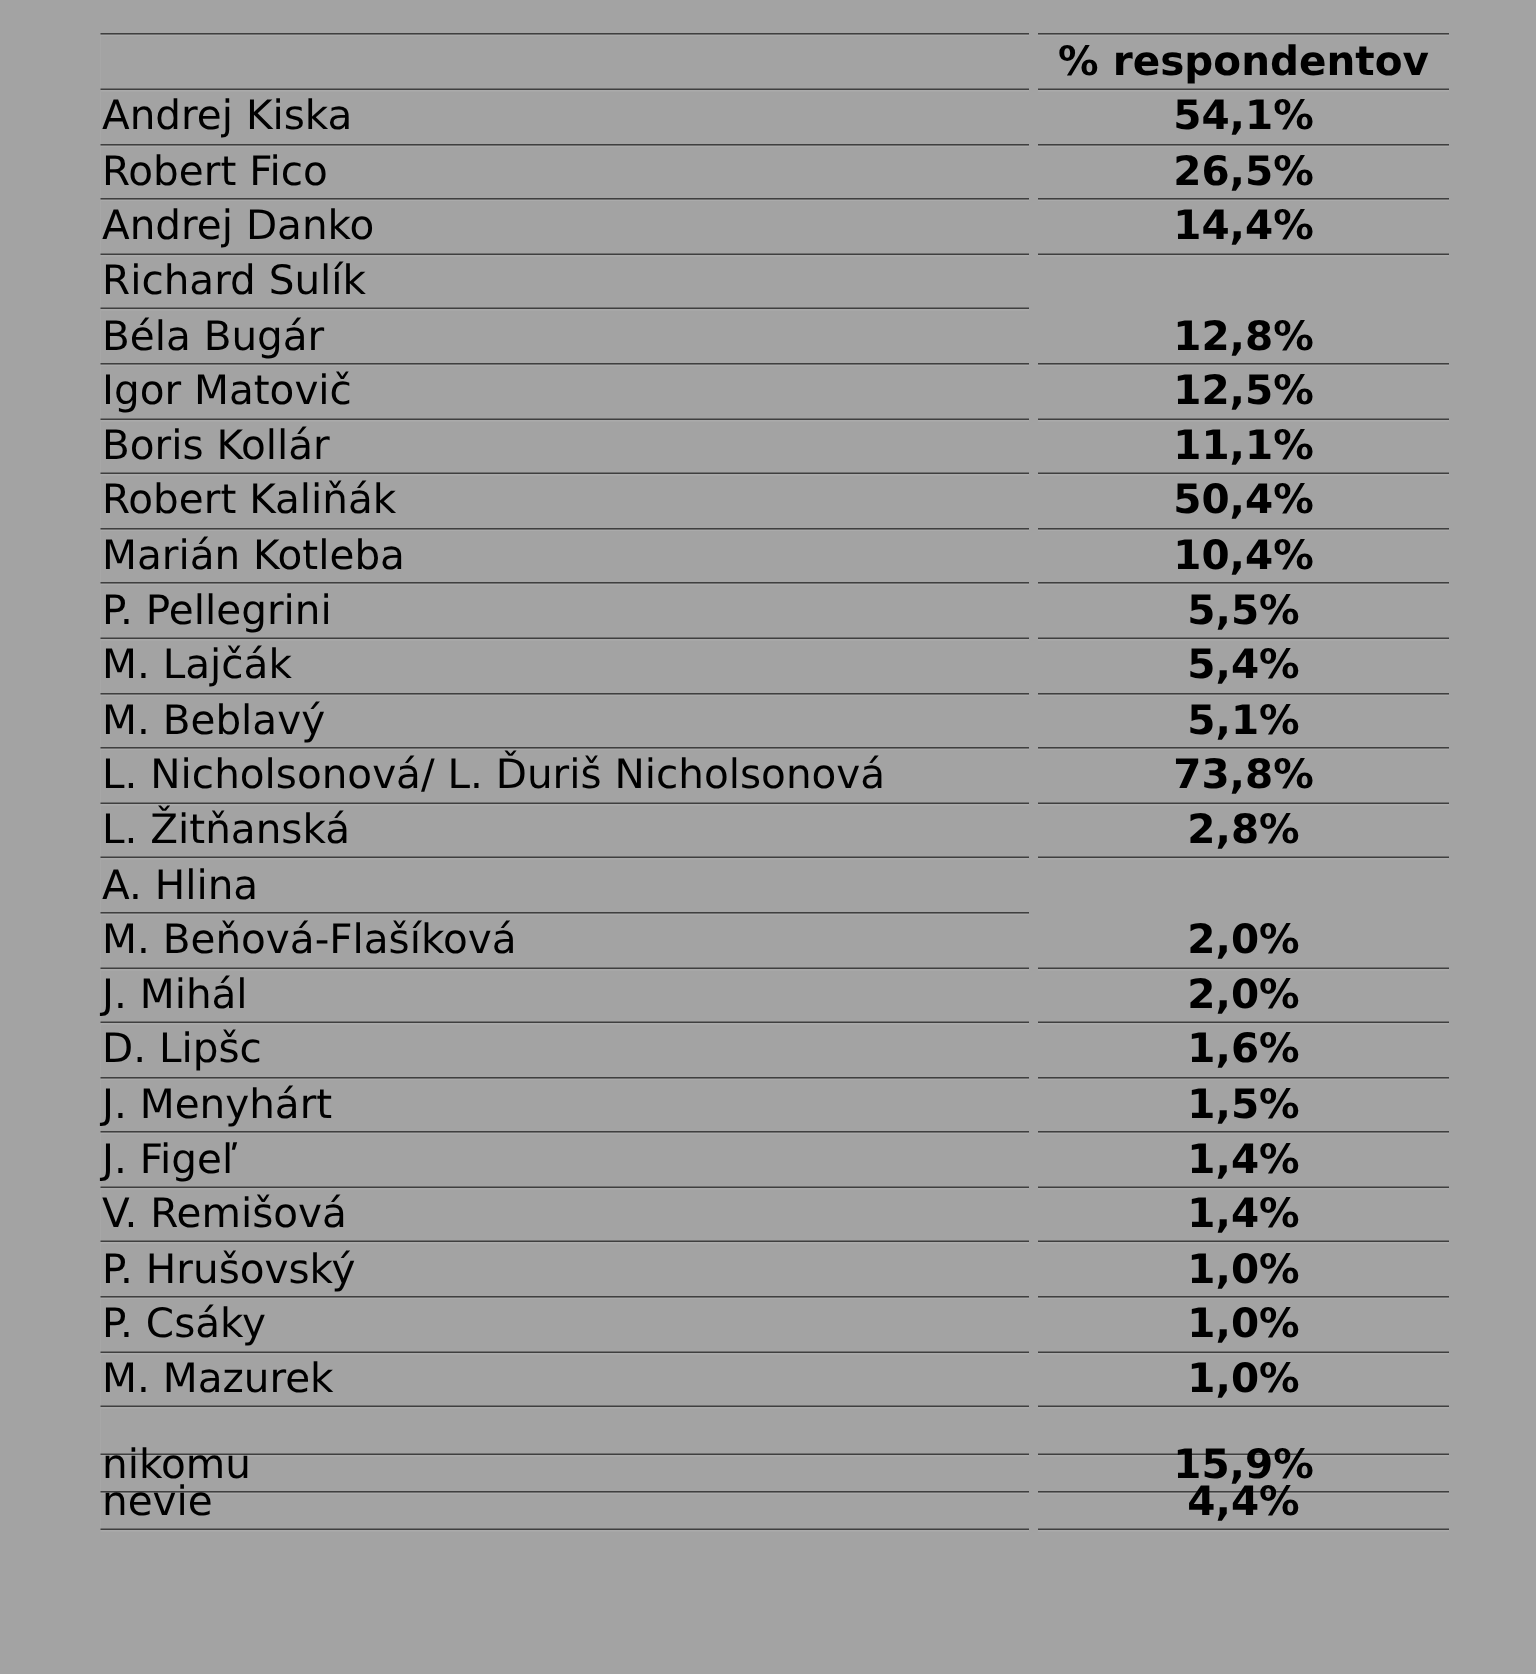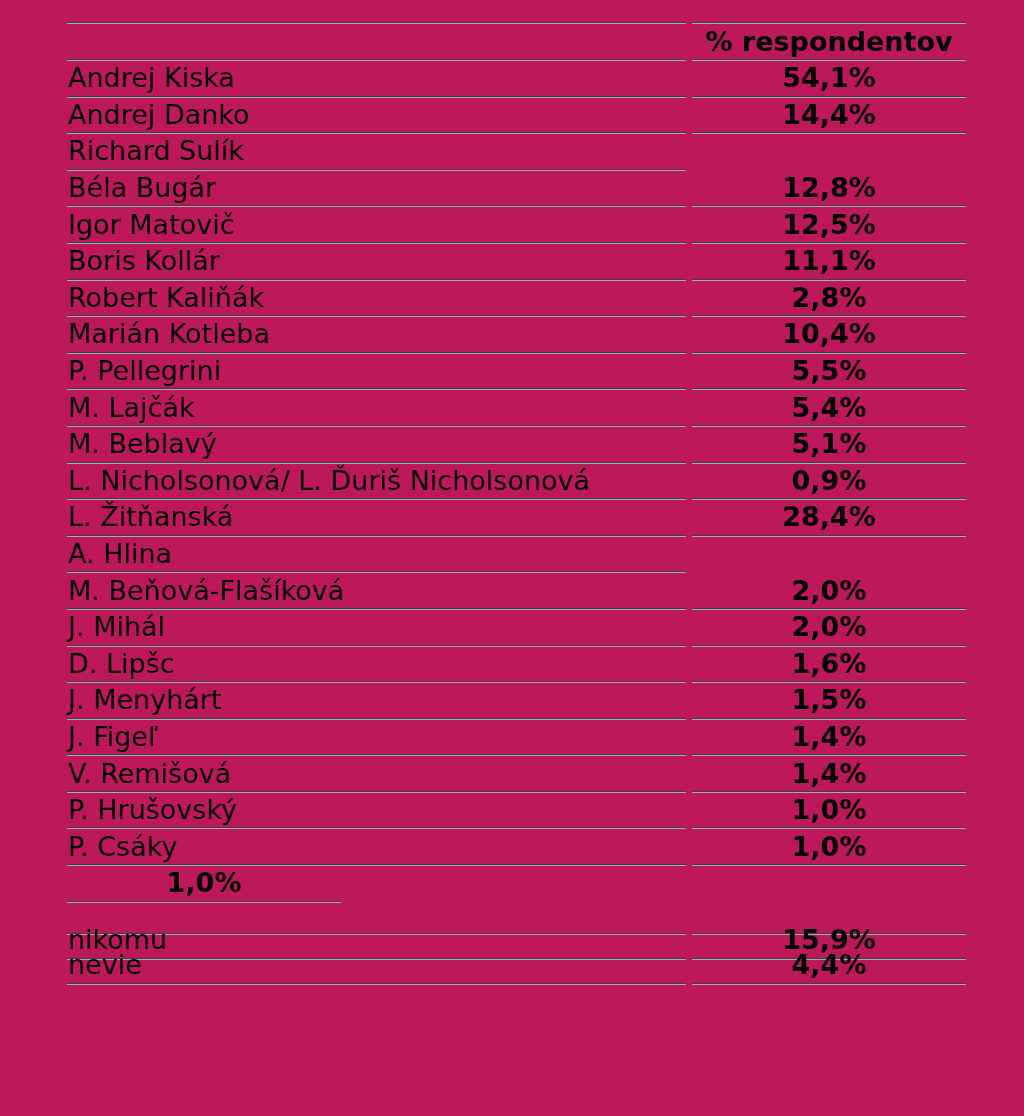--- a/index.html
+++ b/index.html
@@ -6,21 +6,21 @@
     margin: 0;
     padding: 0;
     background: #ffffff;
     font-family: "DejaVu Sans", "Liberation Sans", sans-serif;
     color: #000000;
   }
   .canvas {
     position: relative;
     width: 1024px;
     height: 1116px;
-    background: #be185d;
+    background: #a3a3a3;
     overflow: hidden;
   }
   .poll-table {
     position: absolute;
     left: 67px;
     top: 22px;
     width: 899px;
   }
   .t-row {
     display: flex;
@@ -73,20 +73,28 @@
     <div id="rows-mount">
   <div class="t-row data-row">
     <div class="cell name-cell">
       <span>Andrej Kiska</span>
     </div>
     <div class="cell value-cell">
       <span>54,1%</span>
     </div>
   </div>
 
+  <div class="t-row data-row">
+    <div class="cell name-cell">
+      <span>Robert Fico</span>
+    </div>
+    <div class="cell value-cell">
+      <span>26,5%</span>
+    </div>
+  </div>
 
   <div class="t-row data-row">
     <div class="cell name-cell">
       <span>Andrej Danko</span>
     </div>
     <div class="cell value-cell">
       <span>14,4%</span>
     </div>
   </div>
 
@@ -121,80 +129,80 @@
     <div class="cell value-cell">
       <span>11,1%</span>
     </div>
   </div>
 
   <div class="t-row data-row">
     <div class="cell name-cell">
       <span>Robert Kaliňák</span>
     </div>
     <div class="cell value-cell">
+      <span>50,4%</span>
+    </div>
+  </div>
+
+  <div class="t-row data-row">
+    <div class="cell name-cell">
+      <span>Marián Kotleba</span>
+    </div>
+    <div class="cell value-cell">
+      <span>10,4%</span>
+    </div>
+  </div>
+
+  <div class="t-row data-row">
+    <div class="cell name-cell">
+      <span>P. Pellegrini</span>
+    </div>
+    <div class="cell value-cell">
+      <span>5,5%</span>
+    </div>
+  </div>
+
+  <div class="t-row data-row">
+    <div class="cell name-cell">
+      <span>M. Lajčák</span>
+    </div>
+    <div class="cell value-cell">
+      <span>5,4%</span>
+    </div>
+  </div>
+
+  <div class="t-row data-row">
+    <div class="cell name-cell">
+      <span>M. Beblavý</span>
+    </div>
+    <div class="cell value-cell">
+      <span>5,1%</span>
+    </div>
+  </div>
+
+  <div class="t-row data-row">
+    <div class="cell name-cell">
+      <span>L. Nicholsonová/ L. Ďuriš Nicholsonová</span>
+    </div>
+    <div class="cell value-cell">
+      <span>73,8%</span>
+    </div>
+  </div>
+
+  <div class="t-row data-row">
+    <div class="cell name-cell">
+      <span>L. Žitňanská</span>
+    </div>
+    <div class="cell value-cell">
       <span>2,8%</span>
     </div>
   </div>
 
   <div class="t-row data-row">
     <div class="cell name-cell">
-      <span>Marián Kotleba</span>
-    </div>
-    <div class="cell value-cell">
-      <span>10,4%</span>
-    </div>
-  </div>
-
-  <div class="t-row data-row">
-    <div class="cell name-cell">
-      <span>P. Pellegrini</span>
-    </div>
-    <div class="cell value-cell">
-      <span>5,5%</span>
-    </div>
-  </div>
-
-  <div class="t-row data-row">
-    <div class="cell name-cell">
-      <span>M. Lajčák</span>
-    </div>
-    <div class="cell value-cell">
-      <span>5,4%</span>
-    </div>
-  </div>
-
-  <div class="t-row data-row">
-    <div class="cell name-cell">
-      <span>M. Beblavý</span>
-    </div>
-    <div class="cell value-cell">
-      <span>5,1%</span>
-    </div>
-  </div>
-
-  <div class="t-row data-row">
-    <div class="cell name-cell">
-      <span>L. Nicholsonová/ L. Ďuriš Nicholsonová</span>
-    </div>
-    <div class="cell value-cell">
-      <span>0,9%</span>
-    </div>
-  </div>
-
-  <div class="t-row data-row">
-    <div class="cell name-cell">
-      <span>L. Žitňanská</span>
-    </div>
-    <div class="cell value-cell">
-      <span>28,4%</span>
-    </div>
-  </div>
-
-  <div class="t-row data-row">
-    <div class="cell name-cell">
       <span>A. Hlina</span>
     </div>
   </div>
 
   <div class="t-row data-row">
     <div class="cell name-cell">
       <span>M. Beňová-Flašíková</span>
     </div>
     <div class="cell value-cell">
       <span>2,0%</span>
@@ -258,20 +266,23 @@
   <div class="t-row data-row">
     <div class="cell name-cell">
       <span>P. Csáky</span>
     </div>
     <div class="cell value-cell">
       <span>1,0%</span>
     </div>
   </div>
 
   <div class="t-row data-row">
+    <div class="cell name-cell">
+      <span>M. Mazurek</span>
+    </div>
     <div class="cell value-cell">
       <span>1,0%</span>
     </div>
   </div>
 </div>
 
     <div class="t-row spacer-row">
       <div class="cell name-cell"></div>
       <div class="cell value-cell"></div>
     </div>

